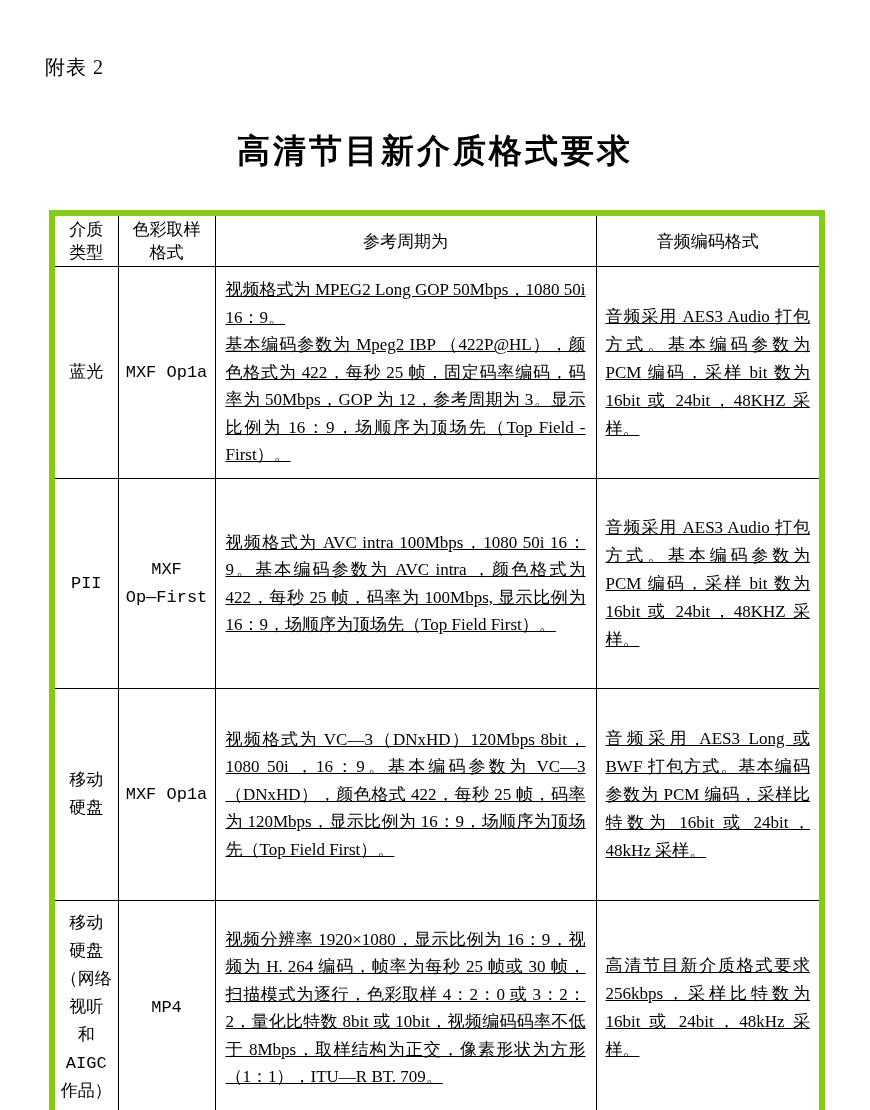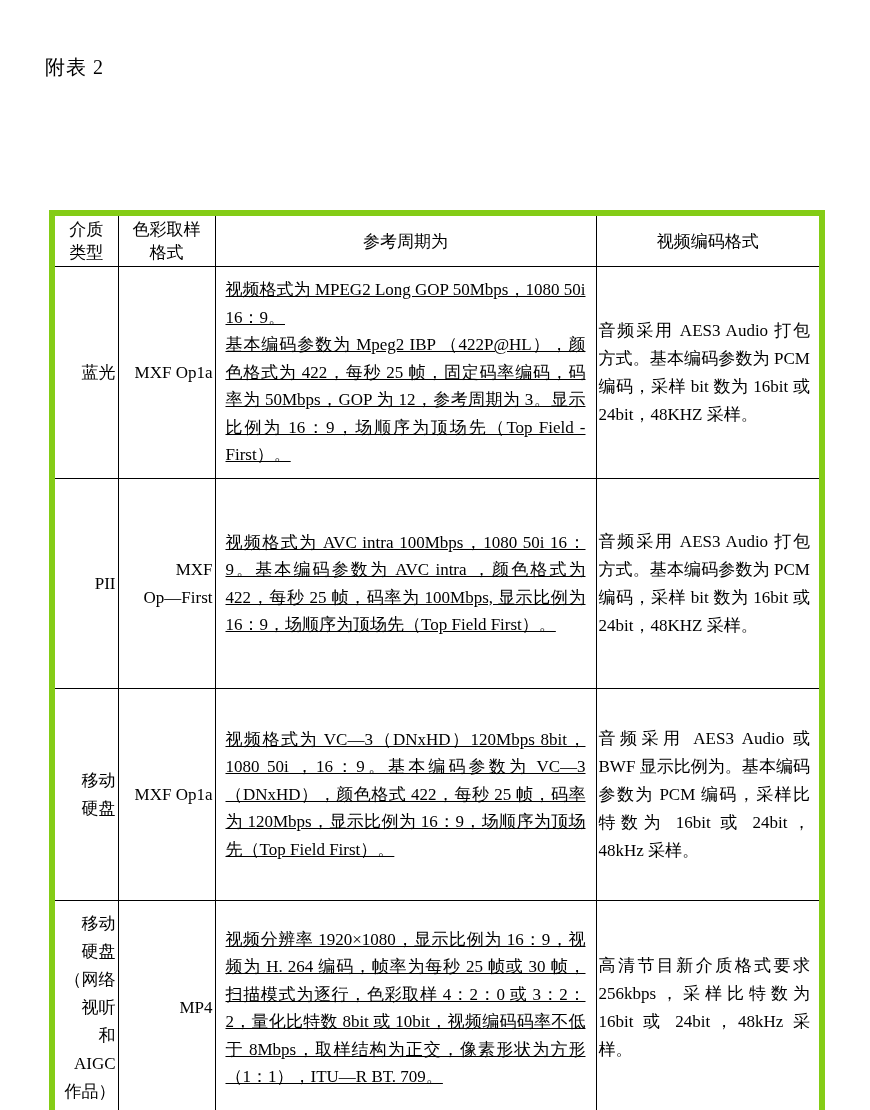--- a/index.html
+++ b/index.html
@@ -55,62 +55,65 @@
     white-space: pre-line;
     line-height: 23px;
     height: 49px;
     padding: 2px 2px;
   }
   tr.row-1 { height: 212px; }
   tr.row-2 { height: 210px; }
   tr.row-3 { height: 212px; }
   tr.row-4 { height: 218px; }
   td.cell-type, td.cell-format {
-    text-align: right;
+    text-align: center;
     white-space: pre-line;
     line-height: 28px;
     padding: 2px 2px;
+    font-family: Liberation Mono, monospace;
   }
   td.cell-video {
     text-align: justify;
     white-space: pre-line;
     line-height: 27.5px;
     padding: 6px 10px 6px 10px;
     text-decoration: underline;
   }
   td.cell-audio {
     text-align: justify;
     white-space: pre-line;
     line-height: 28px;
-    padding: 6px 9px 6px 2px;
+    padding: 6px 9px 6px 9px;
+    text-decoration: underline;
   }
 </style>
 </head>
 <body>
 
 <div class="page">
 
   <div class="appendix-label">附表 2</div>
 
+  <div class="doc-title">高清节目新介质格式要求</div>
 
   <table class="fmt-table">
     <colgroup>
       <col style="width:66px">
       <col style="width:97px">
       <col style="width:381px">
       <col style="width:226px">
     </colgroup>
     <thead>
       <tr>
         <th>介质
 类型</th>
         <th>色彩取样
 格式</th>
         <th>参考周期为</th>
-        <th>视频编码格式</th>
+        <th>音频编码格式</th>
       </tr>
     </thead>
     <tbody>
       <tr class="row-1">
         <td class="cell-type">蓝光</td>
         <td class="cell-format">MXF Op1a</td>
         <td class="cell-video">视频格式为 MPEG2 Long GOP 50Mbps，1080 50i 16：9。
 基本编码参数为 Mpeg2 IBP （422P@HL），颜色格式为 422，每秒 25 帧，固定码率编码，码率为 50Mbps，GOP 为 12，参考周期为 3。显示比例为 16：9，场顺序为顶场先（Top Field - First）。</td>
         <td class="cell-audio">音频采用 AES3 Audio 打包方式。基本编码参数为 PCM 编码，采样 bit 数为 16bit 或 24bit，48KHZ 采样。</td>
       </tr>
@@ -119,21 +122,21 @@
         <td class="cell-format">MXF
 Op—First</td>
         <td class="cell-video">视频格式为 AVC intra 100Mbps，1080 50i 16：9。基本编码参数为 AVC intra ，颜色格式为 422，每秒 25 帧，码率为 100Mbps, 显示比例为 16：9，场顺序为顶场先（Top Field First）。</td>
         <td class="cell-audio">音频采用 AES3 Audio 打包方式。基本编码参数为 PCM 编码，采样 bit 数为 16bit 或 24bit，48KHZ 采样。</td>
       </tr>
       <tr class="row-3">
         <td class="cell-type">移动
 硬盘</td>
         <td class="cell-format">MXF Op1a</td>
         <td class="cell-video">视频格式为 VC—3（DNxHD）120Mbps 8bit，1080 50i ，16：9。基本编码参数为 VC—3（DNxHD），颜色格式 422，每秒 25 帧，码率为 120Mbps，显示比例为 16：9，场顺序为顶场先（Top Field First）。</td>
-        <td class="cell-audio">音频采用 AES3 Audio 或 BWF 显示比例为。基本编码参数为 PCM 编码，采样比特数为 16bit 或 24bit，48kHz 采样。</td>
+        <td class="cell-audio">音频采用 AES3 Long 或 BWF 打包方式。基本编码参数为 PCM 编码，采样比特数为 16bit 或 24bit，48kHz 采样。</td>
       </tr>
       <tr class="row-4">
         <td class="cell-type">移动
 硬盘
 （网络
 视听
 和 AIGC
 作品）</td>
         <td class="cell-format">MP4</td>
         <td class="cell-video">视频分辨率 1920×1080，显示比例为 16：9，视频为 H. 264 编码，帧率为每秒 25 帧或 30 帧，扫描模式为逐行，色彩取样 4：2：0 或 3：2：2，量化比特数 8bit 或 10bit，视频编码码率不低于 8Mbps，取样结构为正交，像素形状为方形（1：1），ITU—R BT. 709。</td>

